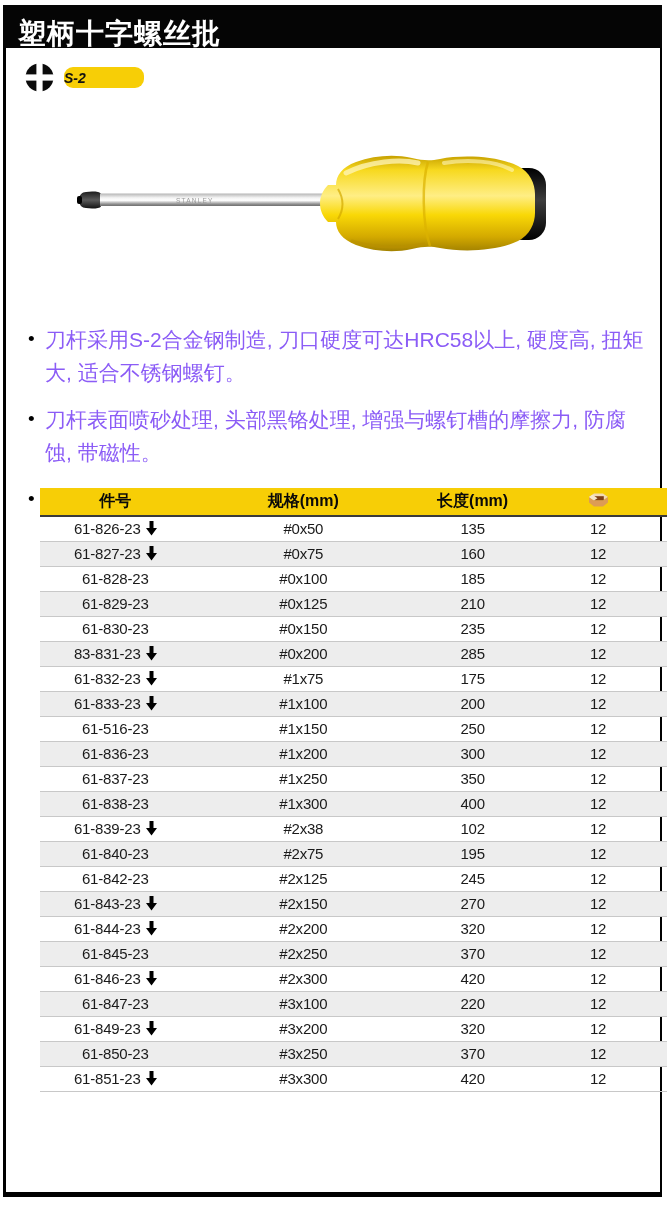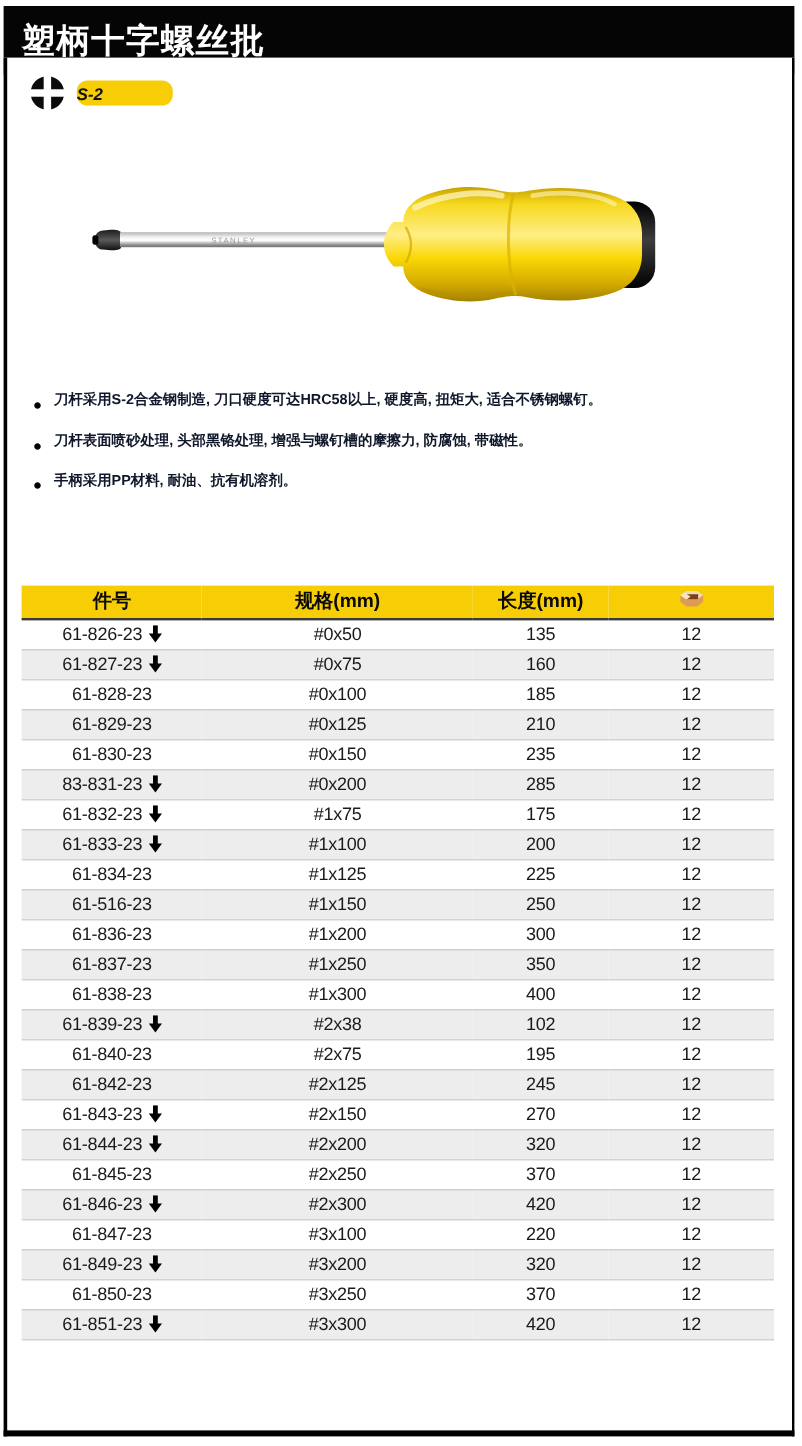--- a/index.html
+++ b/index.html
@@ -30,27 +30,27 @@
   .badges{position:absolute;left:19px;top:15px;display:flex;align-items:center;gap:10px;}
   .s2-badge{
     background:var(--yellow);border-radius:9px;
     font-style:italic;font-weight:bold;font-size:14px;color:#111;
     width:80px;height:21px;display:flex;align-items:center;
   }
   .product-image{position:absolute;left:70px;top:103px;width:472px;height:108px;}
   .features{position:absolute;left:22px;top:276px;width:620px;list-style:none;}
   .features li{
     position:relative;padding-left:17px;margin-bottom:15px;
-    font-size:12px;line-height:1.55;color:#0f172a;font-weight:bold;
+    font-size:21px;line-height:1.55;color:#8b5cf6;
   }
   .features li::before{
     content:"\2022";position:absolute;left:0;top:0;font-size:19px;color:#000;
   }
   table.spec{
-    position:absolute;left:12px;top:440px;width:627px;
+    position:absolute;left:34px;top:440px;width:627px;
     border-collapse:collapse;table-layout:fixed;
   }
   col.c1{width:24%}col.c2{width:36%}col.c3{width:18%}col.c4{width:22%}
   table.spec thead th{
     background:var(--yellow);height:28px;
     font-size:16px;font-weight:bold;color:#0a0a0a;
     text-align:center;vertical-align:middle;
     border-bottom:2px solid #3a3a3a;
   }
   table.spec tbody td{
@@ -283,31 +283,20 @@
         </span>
       </span>
     </td>
     <td>#1x100</td>
     <td>200</td>
     <td>12</td>
   </tr>
         <tr>
     <td>
       <span class="pn-wrap">
-        <span>61-834-23</span>
-
-      </span>
-    </td>
-    <td>#1x125</td>
-    <td>225</td>
-    <td>12</td>
-  </tr>
-        <tr>
-    <td>
-      <span class="pn-wrap">
         <span>61-516-23</span>
 
       </span>
     </td>
     <td>#1x150</td>
     <td>250</td>
     <td>12</td>
   </tr>
         <tr>
     <td>

